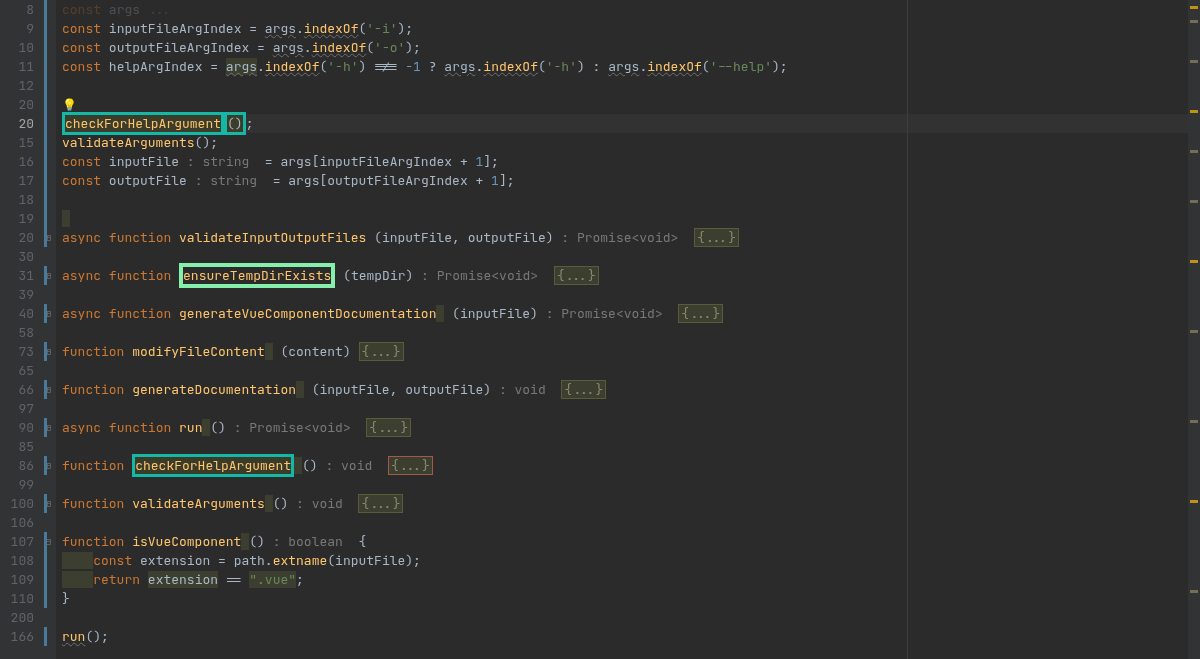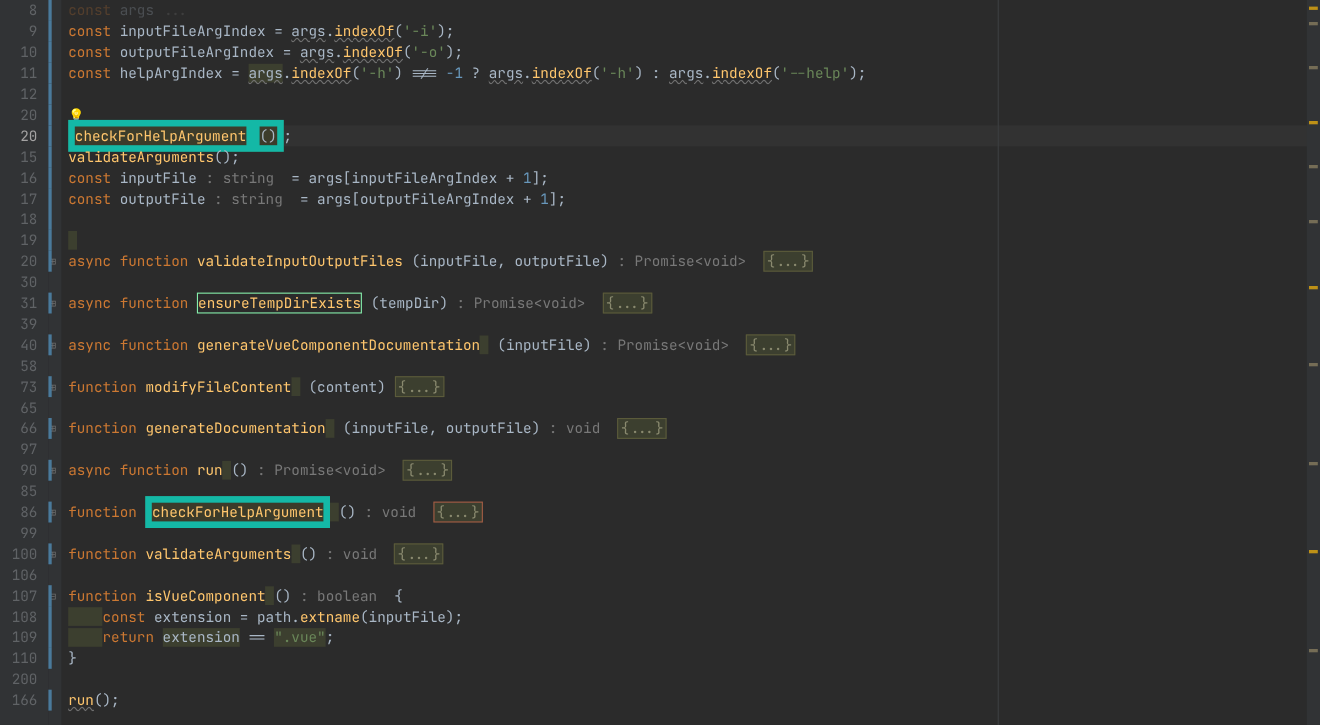--- a/index.html
+++ b/index.html
@@ -61,22 +61,22 @@
   
   .kw { color: #cc7832; }
   .fn { color: #ffc66d; text-align: right; }
   .str { color: #6a8759; }
   .num { color: #6897bb; }
   .op { color: #a9b7c6; }
   .punct { color: #a9b7c6; }
   .hint { color: #787878; font-style: normal; }
   .ident { color: #a9b7c6; }
   .wavy-grey { text-decoration: underline wavy #707070; text-decoration-thickness: 1px; }
-  .hl-usage { background: rgba(61,61,42,0.9); border: 6px solid #14b8a6; padding: 0 0; }
-  .hl-def-green { border: 1px solid #86efac; padding: 0 0; }
+  .hl-usage { background: rgba(61,61,42,0.9); border: 3px solid #14b8a6; padding: 0 0; }
+  .hl-def-green { border: 4px solid #86efac; padding: 0 0; }
   .fold-box {
     background: #3c3f2f;
     border: 1px solid #5b5b3b;
     padding: 0 2px;
     color: #8a8a6f;
   }
   .fold-box-curr {
     border: 1px solid #a35b45;
   }
   .caret-line { background: #323232; }

